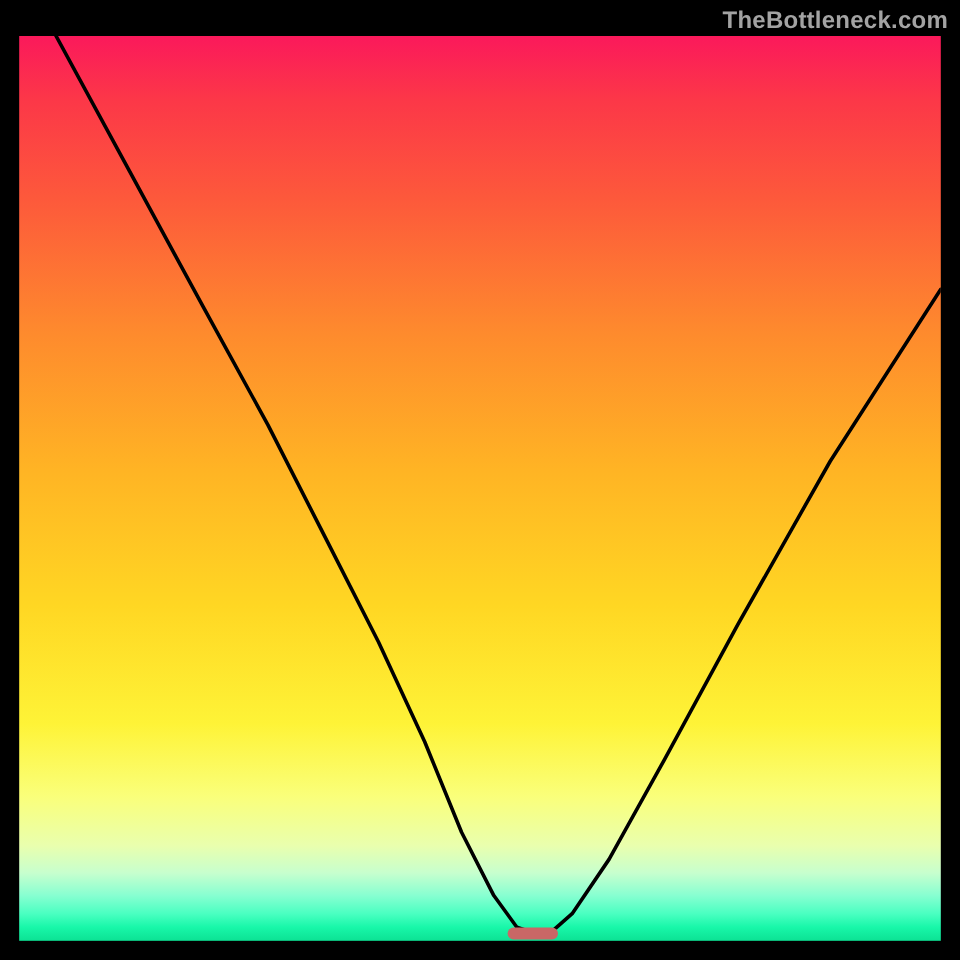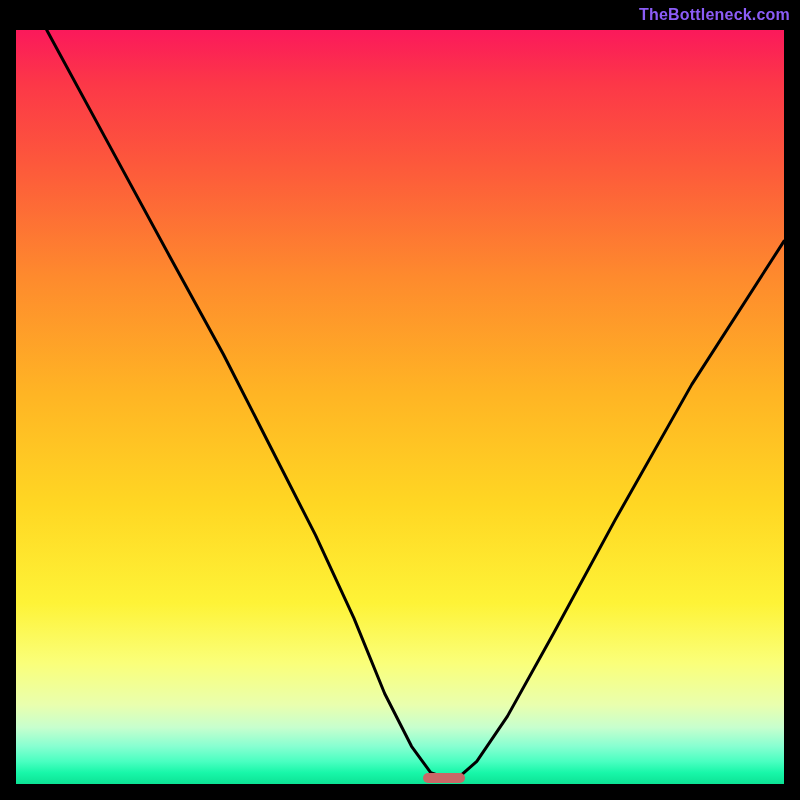--- a/index.html
+++ b/index.html
@@ -14,22 +14,22 @@
   .stage {
     position: relative;
     width: 800px;
     height: 800px;
     background: #000;
   }
   .watermark {
     position: absolute;
     top: 6px;
     right: 10px;
-    color: #8b5cf6;
-    font-size: 16px;
+    color: #a3a3a3;
+    font-size: 20px;
     font-weight: 600;
     letter-spacing: 0.2px;
     user-select: none;
   }
   .plot-area {
     position: absolute;
     left: 16px;
     right: 16px;
     top: 30px;
     bottom: 16px;

